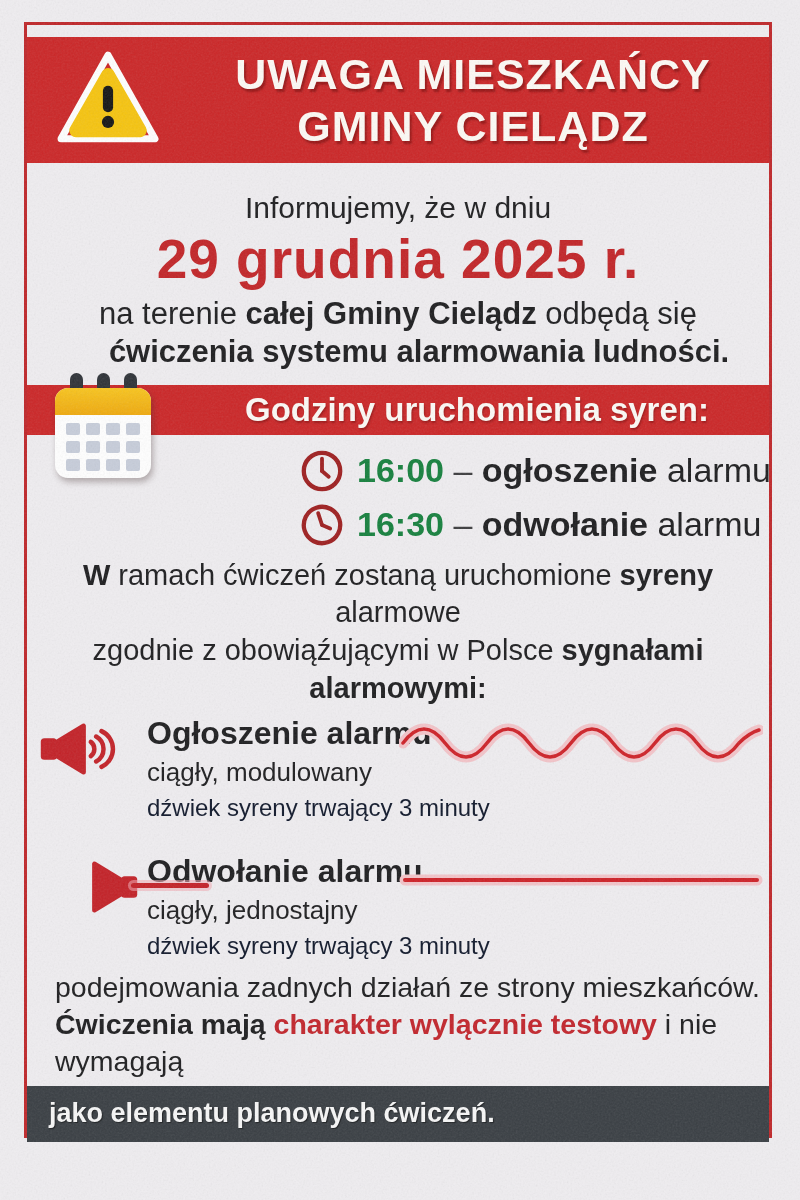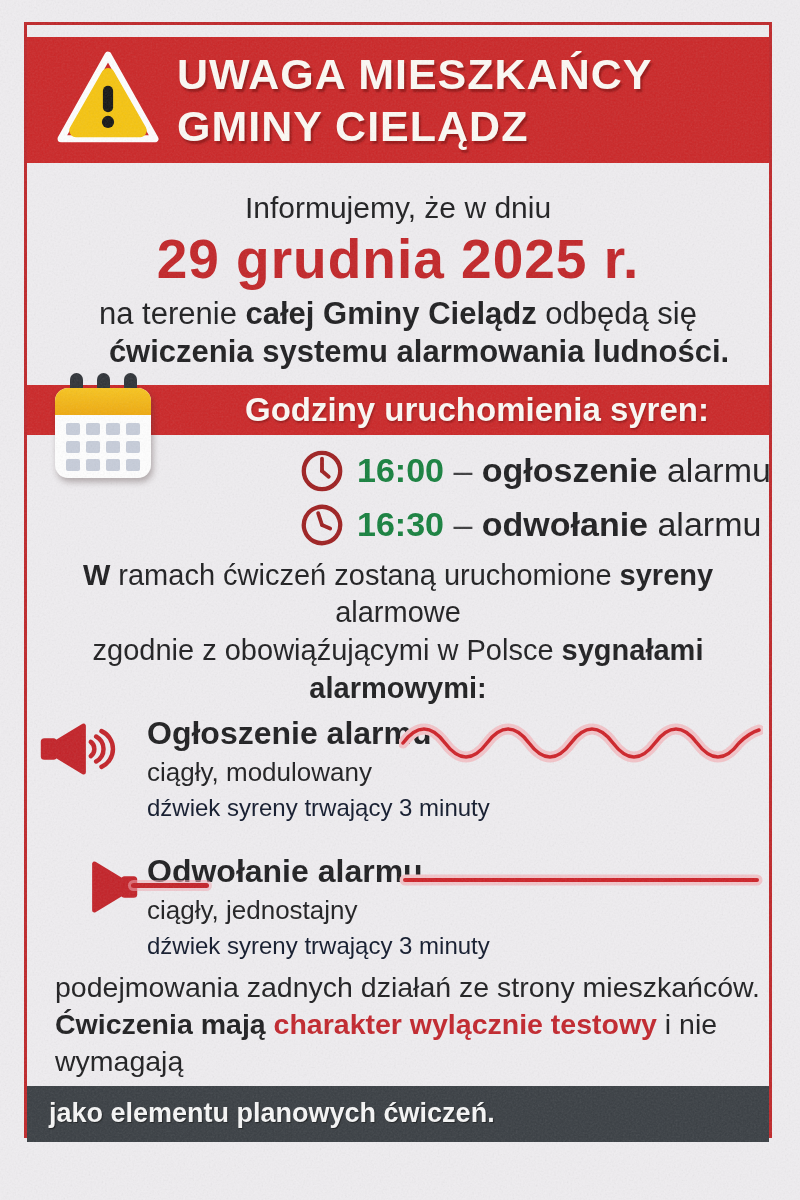--- a/index.html
+++ b/index.html
@@ -19,21 +19,21 @@
   }
 
   
   .header-band {
     margin-top:12px; height:126px; background:#cb2627;
     position:relative;
     display:flex; align-items:center;
   }
   .warning-tri { position:absolute; left:28px; top:11px; }
   .header-title {
-    flex:1; margin-left:150px; text-align:left;
+    flex:1; margin-left:150px; text-align:center;
     font-size:43px; font-weight:800; letter-spacing:1px;
     color:#fdfaf5; line-height:1.22;
     text-shadow:2px 3px 2px rgba(90,0,0,.45);
   }
 
   
   .intro { text-align:center; }
   .intro-lead { margin-top:28px; font-size:30px; font-weight:500; }
   .intro-date { margin-top:2px; font-size:55px; font-weight:800; color:#c22427; letter-spacing:1px; }
   .intro-line { font-size:31px; line-height:1.22; margin-top:4px; }

